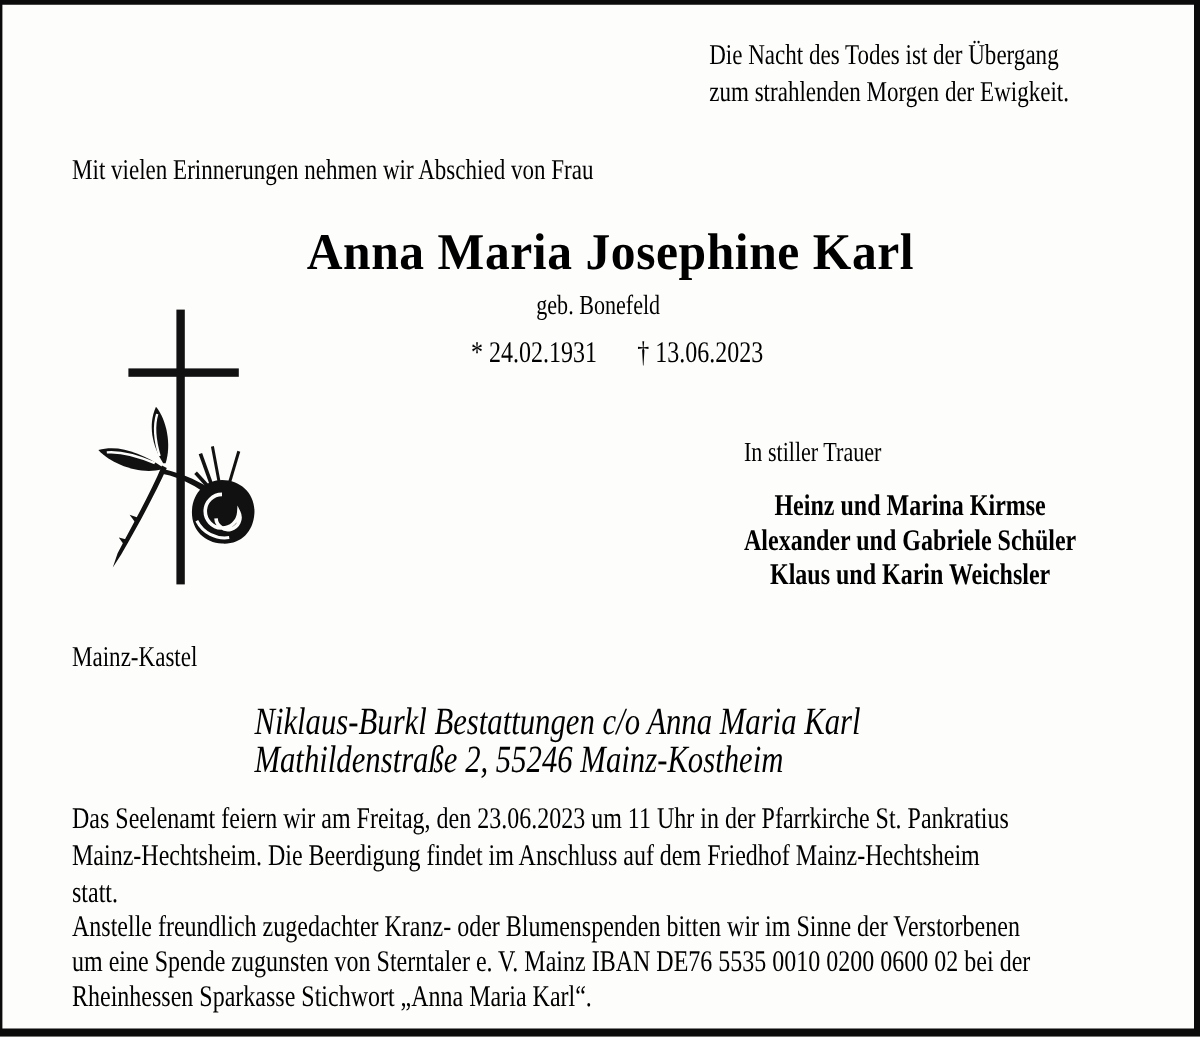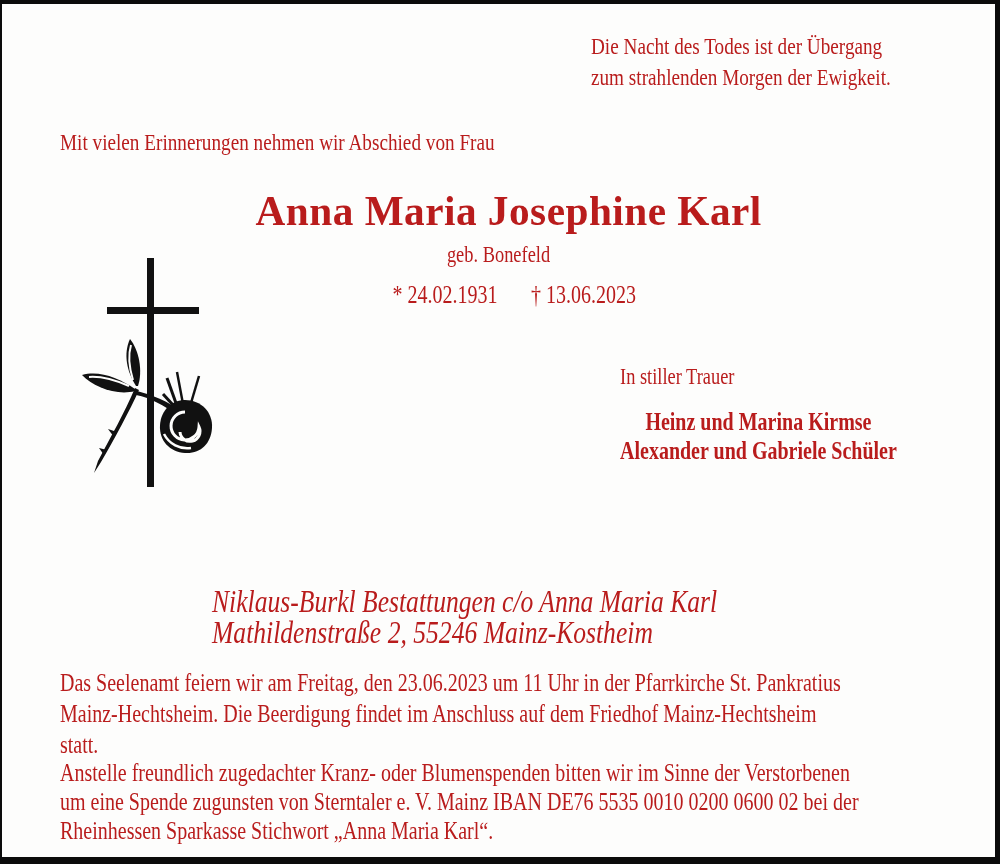--- a/index.html
+++ b/index.html
@@ -7,21 +7,21 @@
     position: relative;
     width: 1000px;
     height: 864px;
     box-sizing: border-box;
     background: #fdfdfc;
     border-top: 4px solid #0b0b0b;
     border-right: 5px solid #0b0b0b;
     border-bottom: 7px solid #0b0b0b;
     border-left: 2px solid #0b0b0b;
     font-family: "Liberation Serif", serif;
-    color: #b91c1c;
+    color: #000000;
     overflow: hidden;
   }
   
   .cond {
     white-space: nowrap;
     transform: scaleX(0.8);
     transform-origin: 0 50%;
     display: block;
   }
   .cond-center {
@@ -116,22 +116,28 @@
   <div class="mourners">
     <div class="mourners-heading">
         <span class="cond">In stiller Trauer</span>
       </div>
     <div class="mourner-name">
         <span class="cond">Heinz und Marina Kirmse</span>
       </div>
     <div class="mourner-name">
         <span class="cond">Alexander und Gabriele Schüler</span>
       </div>
+    <div class="mourner-name">
+        <span class="cond">Klaus und Karin Weichsler</span>
+      </div>
   </div>
 
+  <div class="place">
+    <span class="cond">Mainz-Kastel</span>
+  </div>
 
   <div class="address-lines">
     <span class="cond">Niklaus-Burkl Bestattungen c/o Anna Maria Karl</span>
     <span class="cond">Mathildenstraße 2, 55246 Mainz-Kostheim</span>
   </div>
 
   <div class="service">
     <span class="cond">Das Seelenamt feiern wir am Freitag, den 23.06.2023 um 11 Uhr in der Pfarrkirche St. Pankratius</span>
     <span class="cond">Mainz-Hechtsheim. Die Beerdigung findet im Anschluss auf dem Friedhof Mainz-Hechtsheim</span>
     <span class="cond">statt.</span>

